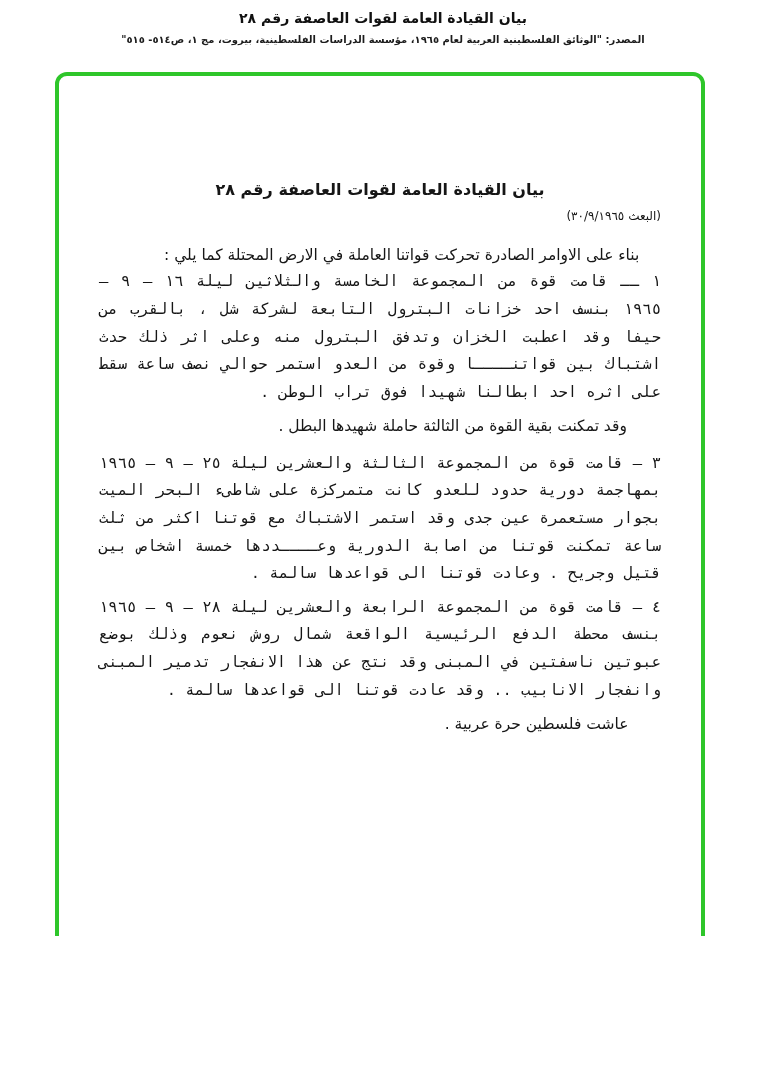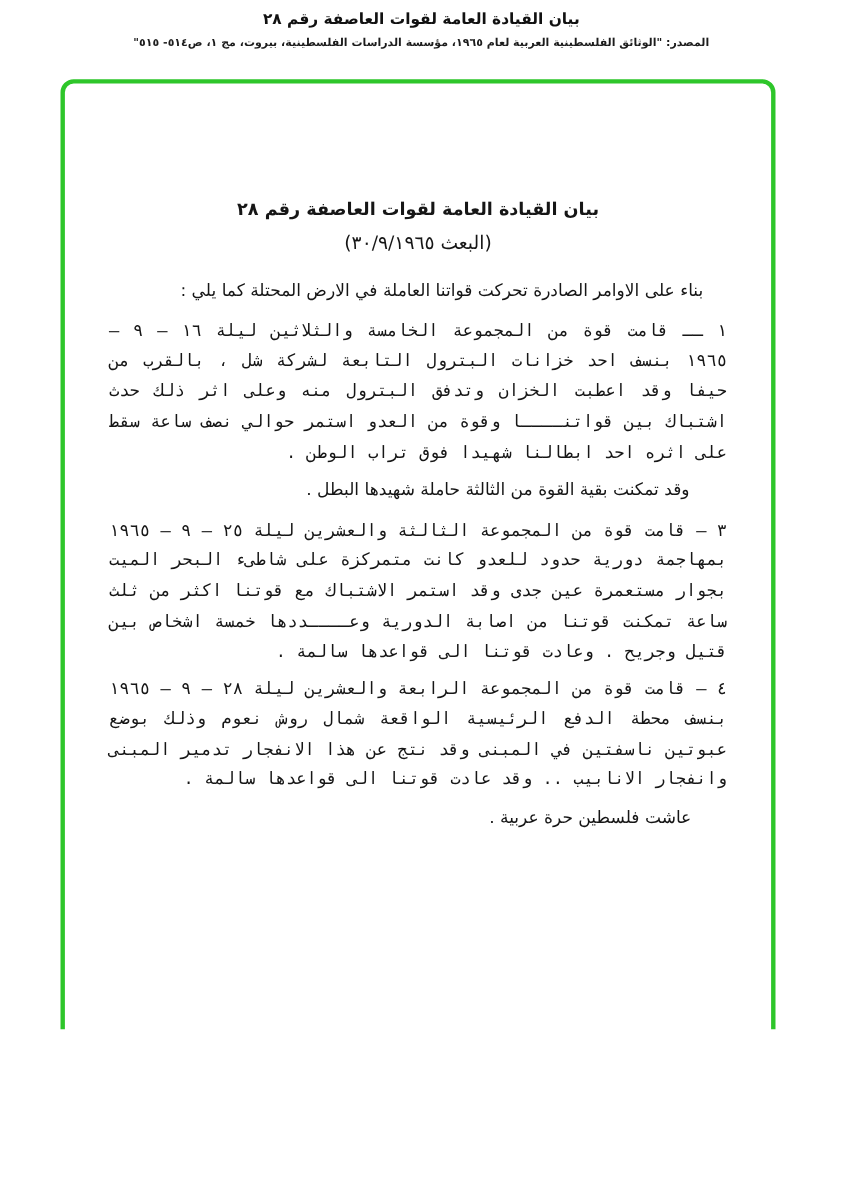--- a/index.html
+++ b/index.html
@@ -60,27 +60,26 @@
     line-height: 1.78;
     text-align: justify;
   }
   .doc-title {
     text-align: center;
     font-weight: bold;
     font-size: 16px;
     margin-bottom: 2px;
   }
   .doc-date {
-    text-align: center;
-    font-size: 17px;
+    font-size: 12px;
     margin-bottom: 14px;
   }
   .doc-intro {
     text-indent: 1.4em;
-    margin-bottom: 10px;
+    margin-bottom: 0;
   }
   .doc-item {
     margin-bottom: 6px;
     font-family: Liberation Mono, monospace;
   }
   .doc-subpara {
     text-indent: 2.2em;
     margin-bottom: 10px;
   }
   .doc-closing {

